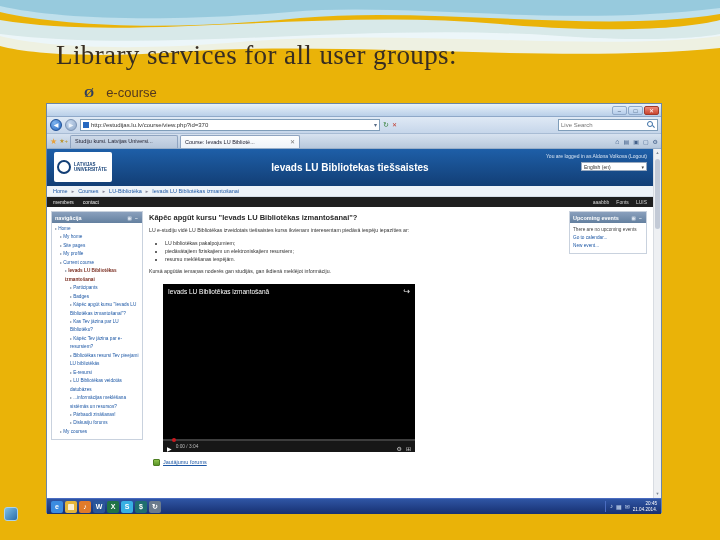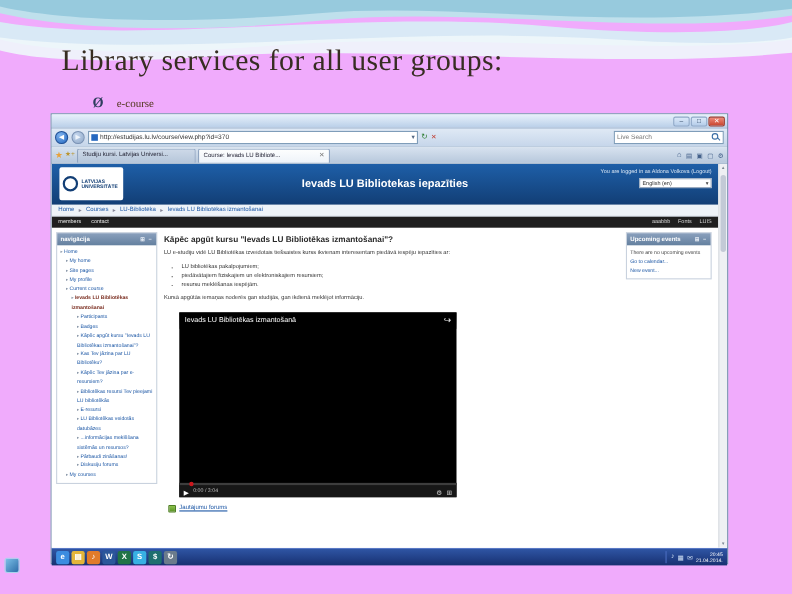--- a/index.html
+++ b/index.html
@@ -1,28 +1,28 @@
 <!DOCTYPE html>
 <html><head>
 <meta charset="utf-8">
 <style>
   * { box-sizing: border-box; }
   html,body { margin:0; padding:0; background:#ffffff; }
-  .slide { position:relative; width:720px; height:540px; background:#f0abfc; overflow:hidden;
+  .slide { position:relative; width:720px; height:540px; background:#eab308; overflow:hidden;
            font-family:"Liberation Sans", sans-serif; }
 
   
   .waves { position:absolute; top:0; left:0; }
 
   
   .slide-title { position:absolute; left:56px; top:40px; margin:0; font-family:"Liberation Serif", serif;
                  font-weight:normal; font-size:27px; color:#372d22; letter-spacing:.4px; }
   .bullet-row { position:absolute; left:84px; top:85px; display:flex; align-items:baseline; gap:12px; }
   .bullet-sym { font-family:"Liberation Serif", serif; font-weight:bold; font-size:13px; color:#2e3d5e; }
-  .bullet-text { font-family:Liberation Serif, serif; font-size:10px; color:#53381f; }
+  .bullet-text { font-family:Liberation Sans, sans-serif; font-size:13px; color:#53381f; }
 
   
   .shot { position:absolute; left:46px; top:103px; width:616px; height:410px;
           border:1px solid #6b86a8; background:#fff; }
 
   .titlebar { height:13px; background:linear-gradient(#e8f1fb,#b9cfe8); border-bottom:1px solid #8fa8c8;
               display:flex; justify-content:flex-end; align-items:center; gap:1px; padding-right:2px; }
   .winbtn { width:15px; height:9px; font-size:6px; line-height:8px; text-align:center; color:#27405f;
             background:linear-gradient(#dce9f8,#b5cdea); border:1px solid #8fa8c8; border-radius:2px; }
   .winbtn.close { background:linear-gradient(#ef8a7a,#c9462f); color:#fff; border-color:#a03a2c; }
@@ -225,21 +225,21 @@
     <div class="viewport">
 
       <div class="page-header">
         <span class="lu-logo">
           <span class="lu-emblem"></span>
           <span class="lu-text">
             <span>LATVIJAS</span><br>
             <span>UNIVERSITĀTE</span>
           </span>
         </span>
-        <div class="page-title">Ievads LU Bibliotekas iepazīties</div>
+        <div class="page-title">Ievads LU Bibliotekas tiešsaistes</div>
         <div class="login-line">You are logged in as Aldona Volkova (Logout)</div>
         <div class="lang-select">
           <span>English (en)</span>
           <span class="lang-arrow"></span>
         </div>
       </div>
 
       <div class="breadcrumb" id="breadcrumb">
           <span class="crumb">Home</span>
           <span class="crumb-sep">►</span>

